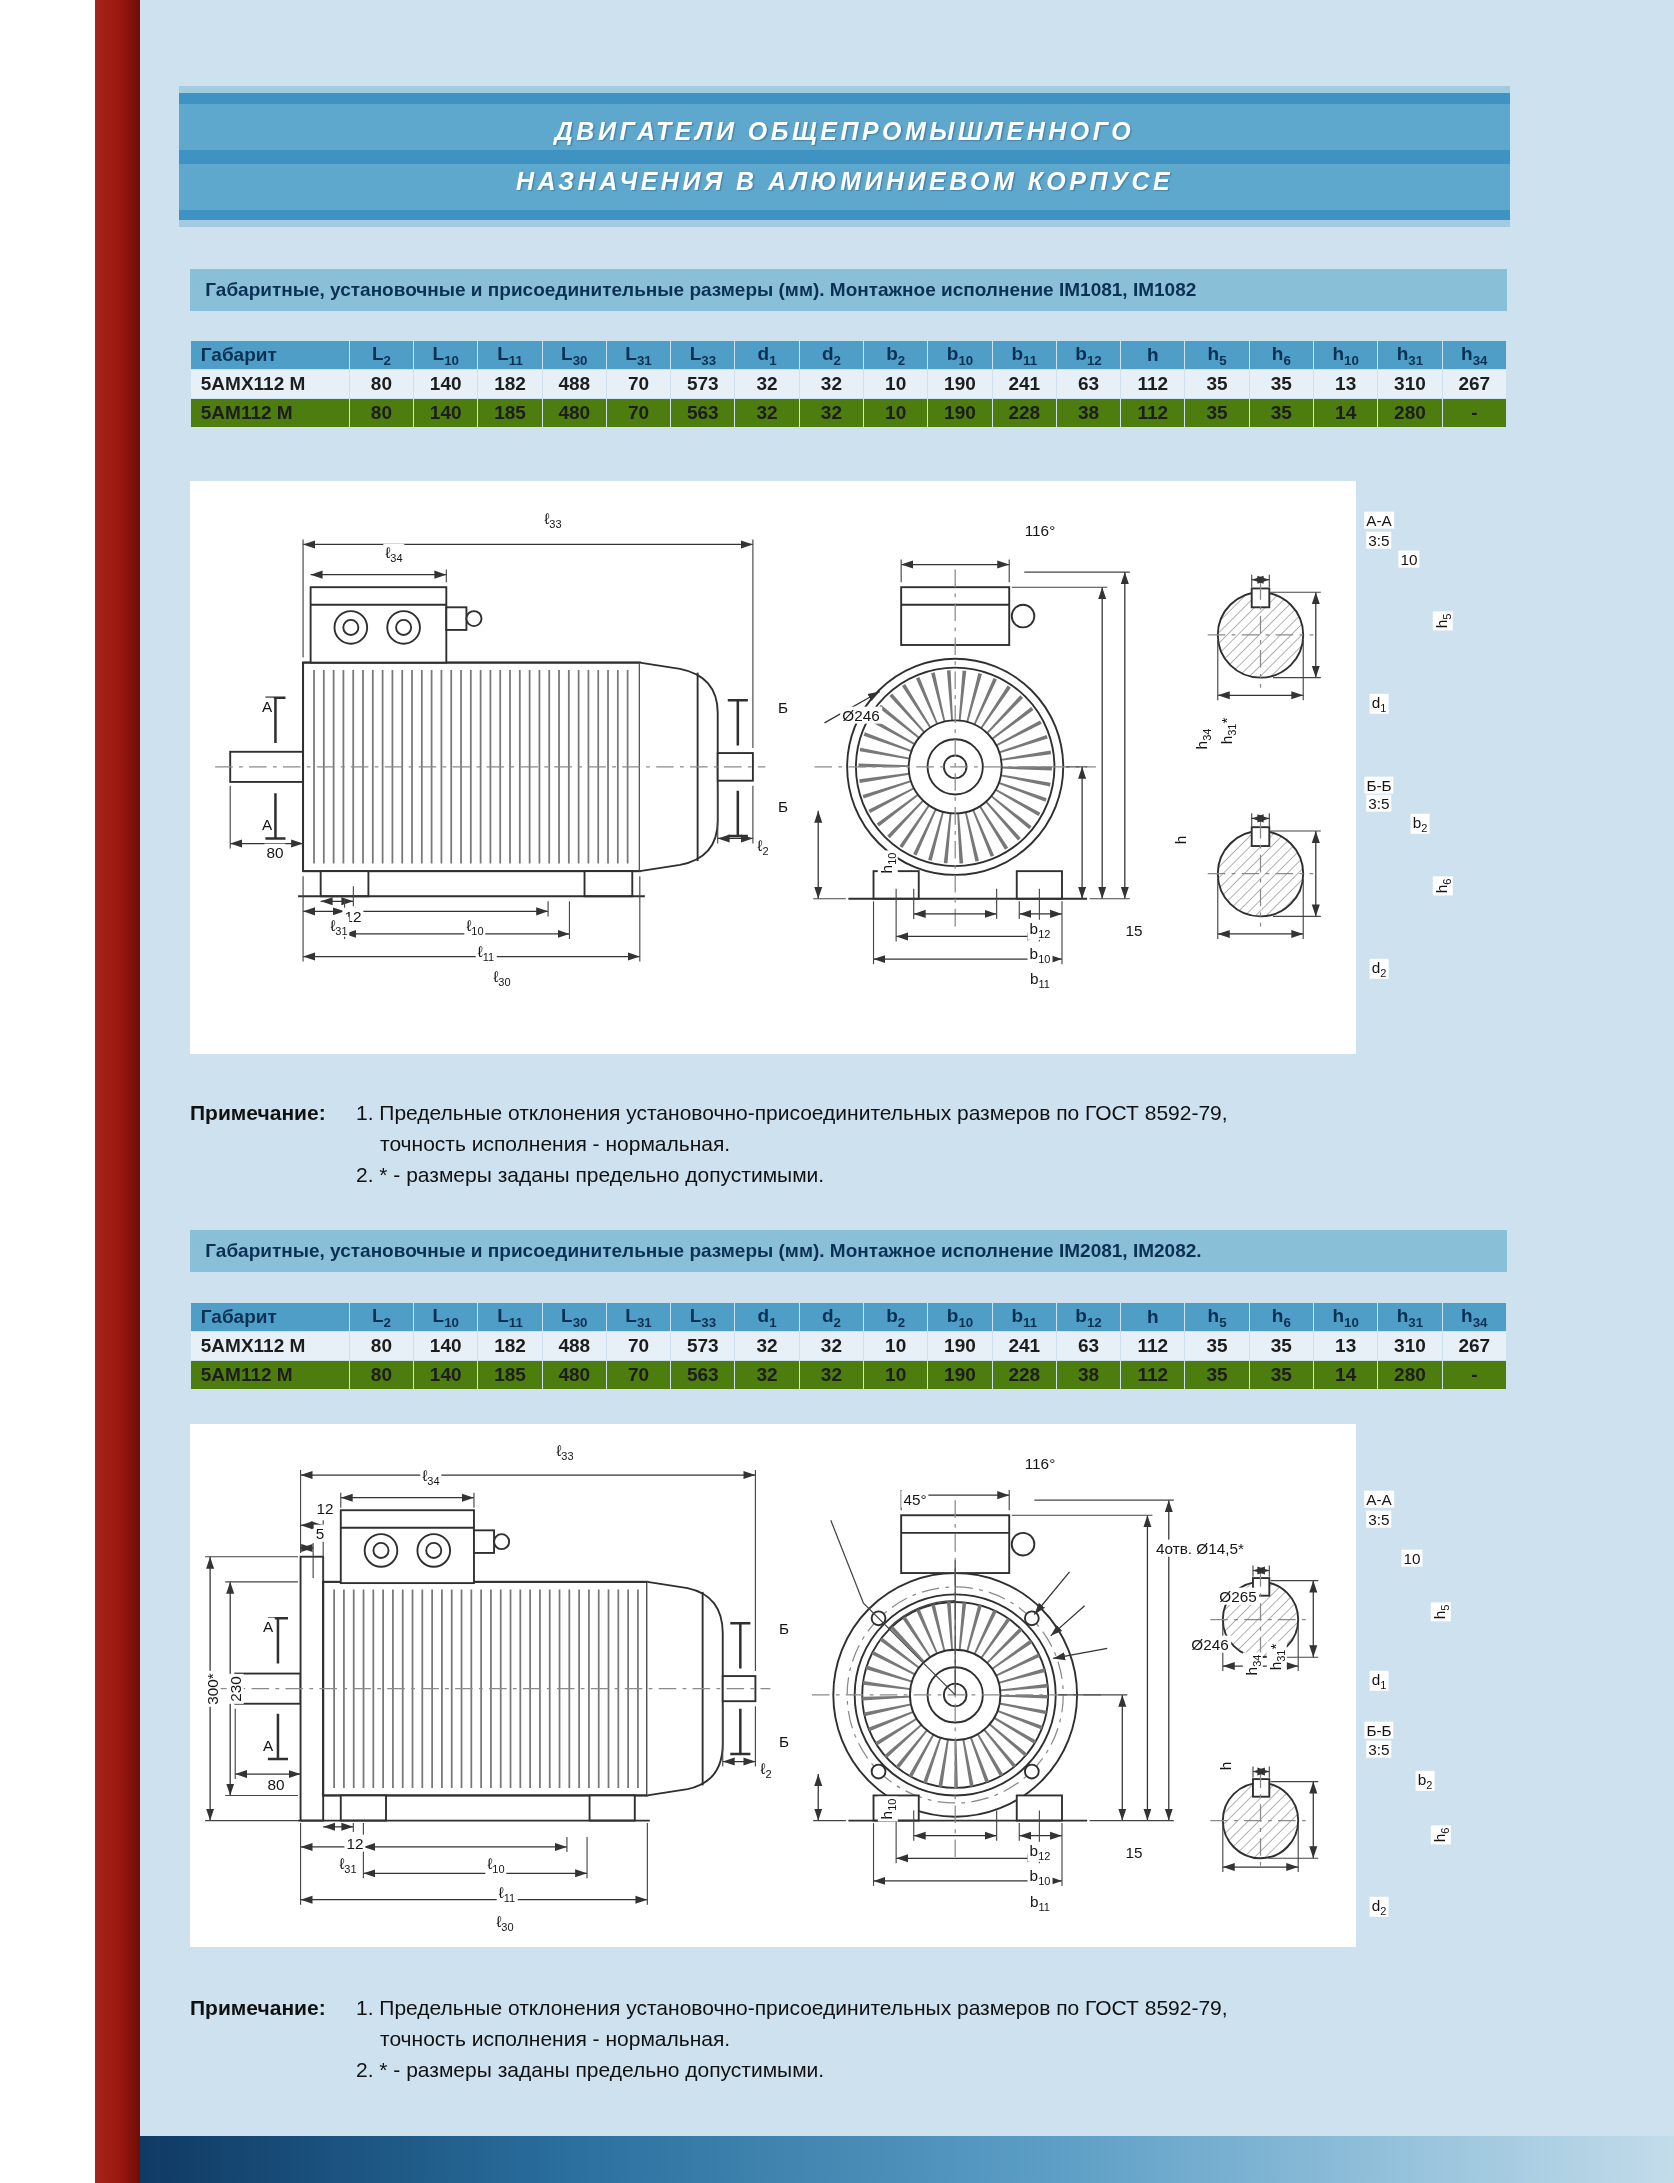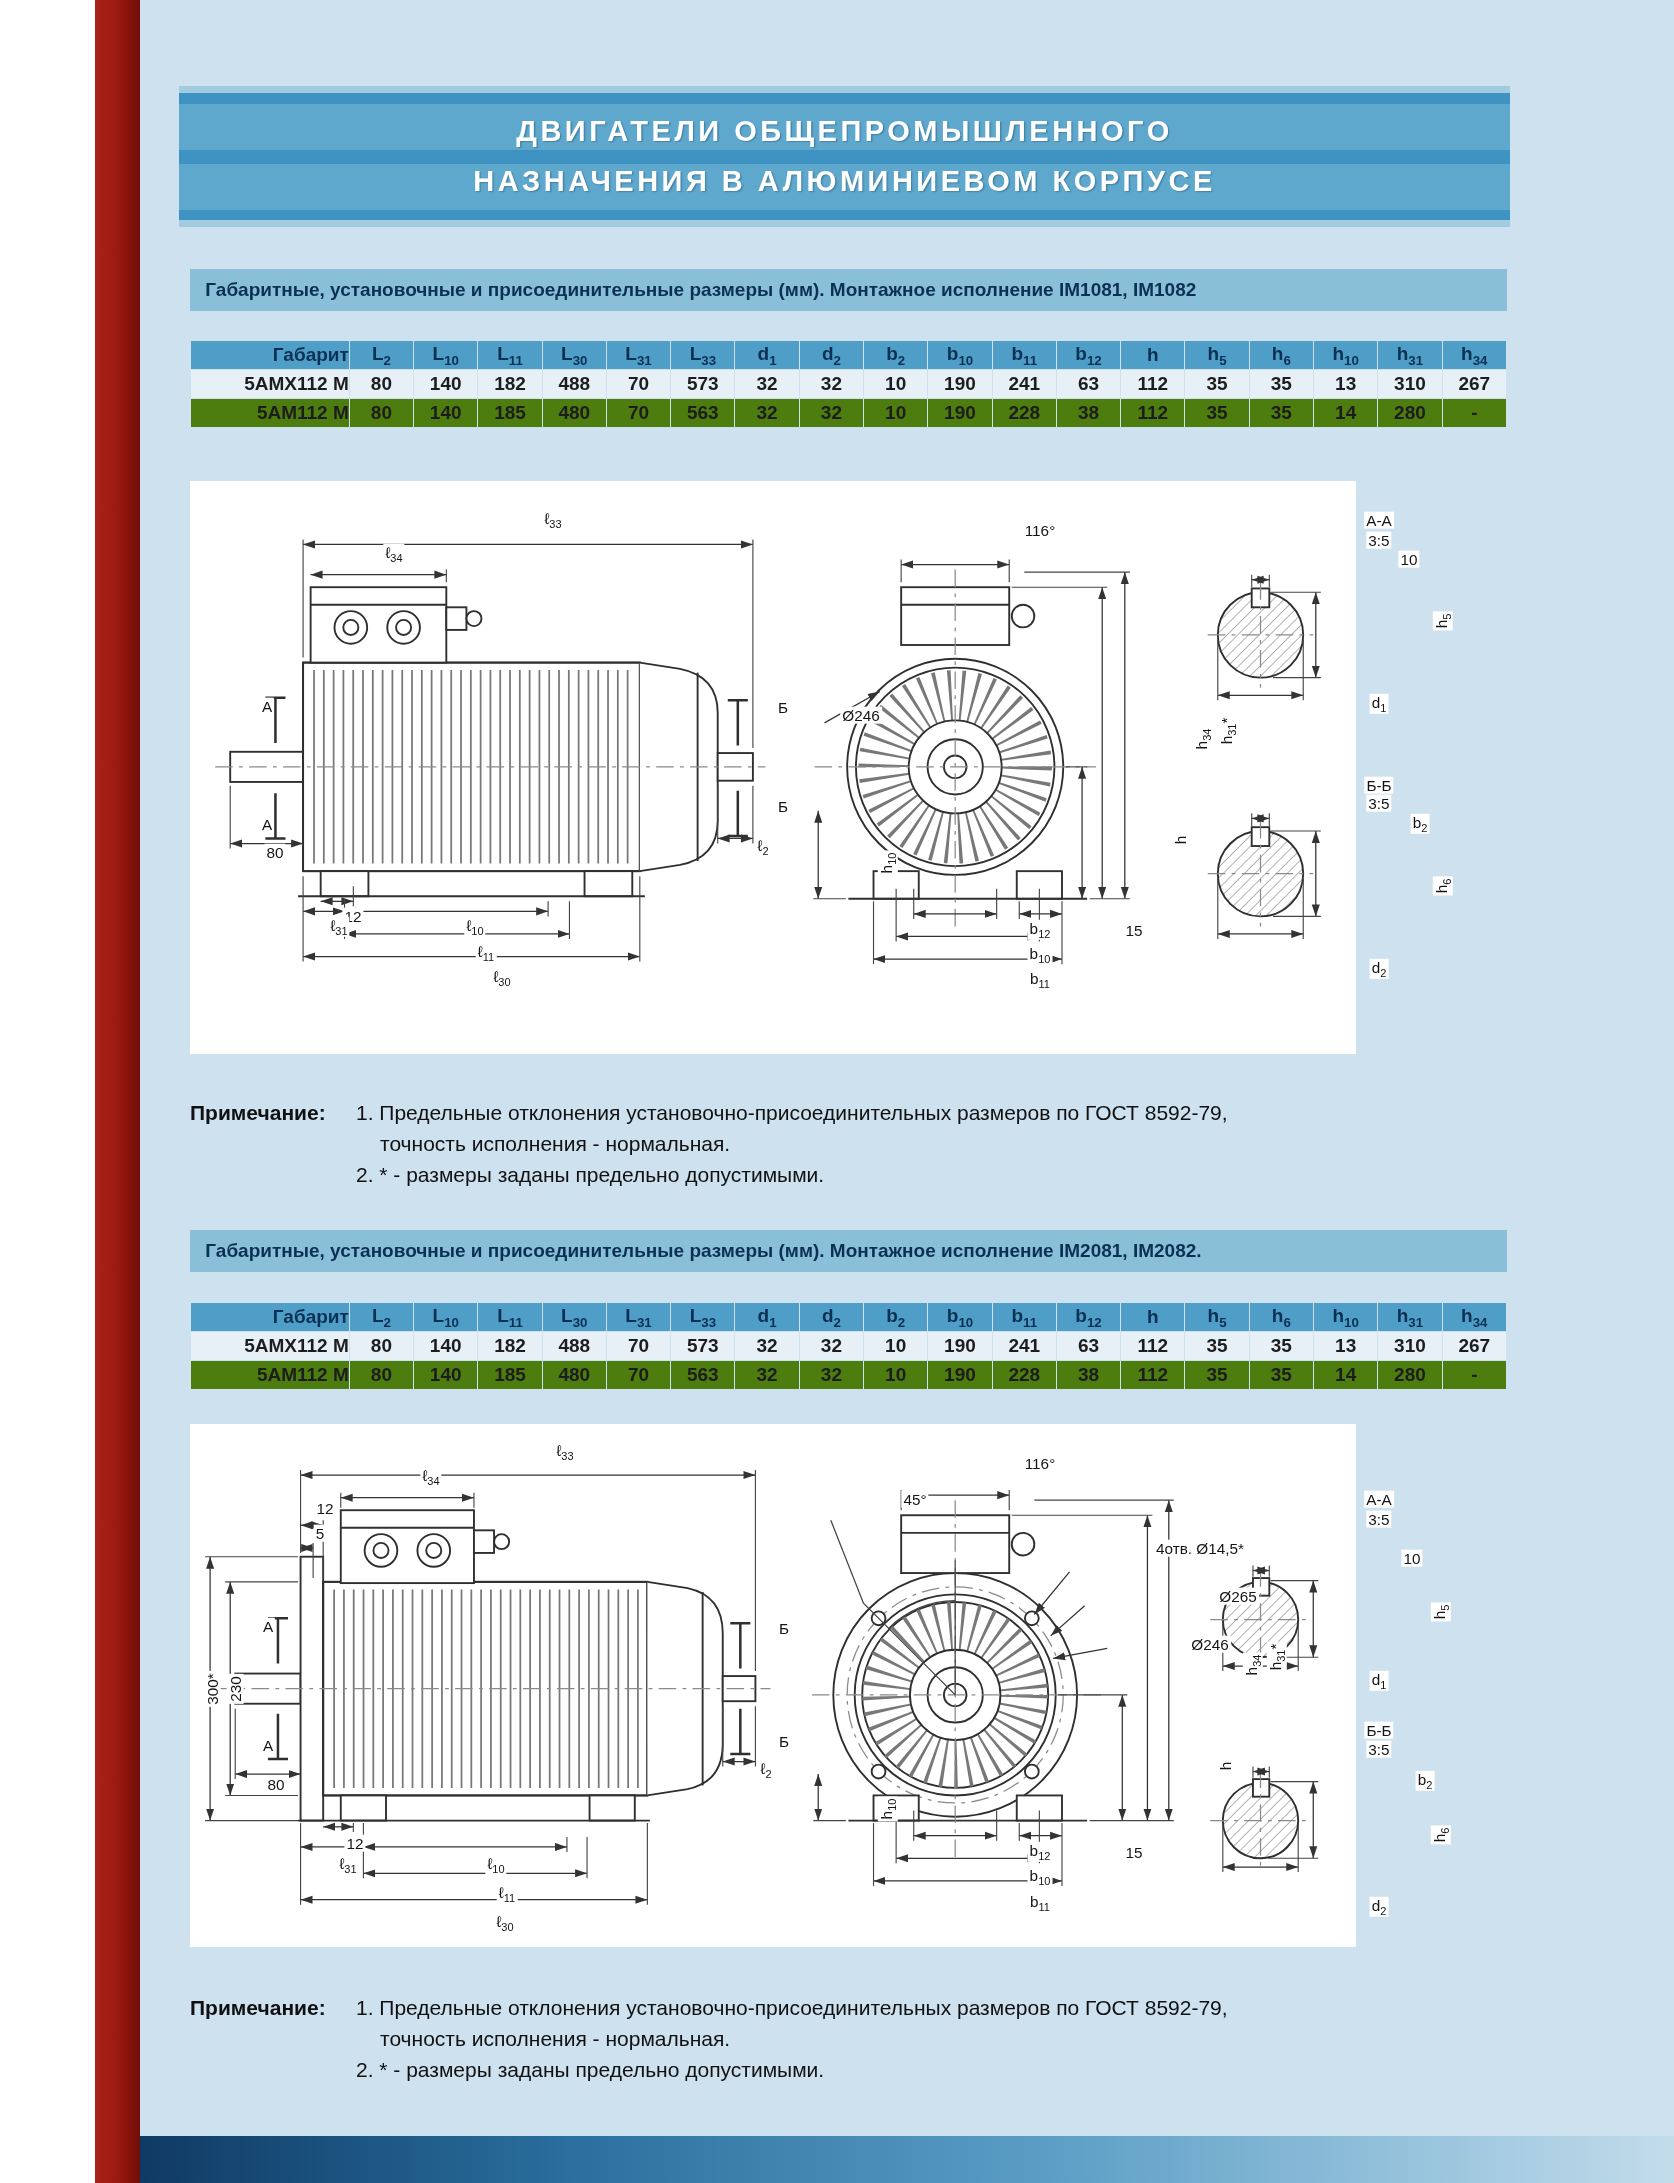--- a/index.html
+++ b/index.html
@@ -15,33 +15,33 @@
     display:flex;flex-direction:column;justify-content:center;align-items:center;gap:5.6px;
     background:linear-gradient(180deg,
       var(--title_stripe,#a3cbdf) 0 7px,
       var(--title_blue,#3e93c2) 7px 18px,
       var(--title_mid,#5fa8cd) 18px 64px,
       var(--title_blue,#3e93c2) 64px 78px,
       var(--title_mid,#5fa8cd) 78px 124px,
       var(--title_blue,#3e93c2) 124px 134px,
       var(--title_stripe,#a3cbdf) 134px 100%);
   }
-  .title-line{font-size:29px;font-weight:bold;color:#fff;letter-spacing:3.5px;
+  .title-line{font-size:25px;font-weight:bold;font-style:italic;color:#fff;letter-spacing:3.5px;
     line-height:45px;white-space:nowrap;text-shadow:1.4px 1.4px 1.4px rgba(16,56,88,.35)}
   .section-bar{position:absolute;left:190px;width:1317px;height:42px;box-sizing:border-box;
     background:var(--bar_blue,#8abfd8);color:var(--navy,#0c3054);
     font-size:19px;font-weight:bold;line-height:42px;padding-left:15.3px;white-space:nowrap}
   .dim-table{position:absolute;left:190px;width:1317px;border-collapse:collapse;table-layout:fixed}
   .dim-table th,.dim-table td{border:1.4px solid var(--page_bg,#cde1ee);font-size:19px;font-weight:bold;
     text-align:center;padding:0;height:28px;overflow:hidden}
   .dim-table th{background:var(--table_head,#4f9ec7);color:var(--navy,#0c3054)}
   .dim-table td{color:#1d1d1d}
   .dim-table tbody tr:nth-child(1){background:#e7f0f7}
   .dim-table tbody tr:nth-child(2){background:#4d7c0f}
-  .dim-table .c-first{width:148px;text-align:right;padding-left:9.8px}
+  .dim-table .c-first{width:148px;text-align:left;padding-left:9.8px}
   .dim-table sub{font-size:13.3px}
   .draw-box{position:absolute;left:190px;width:1166px;background:#fff}
   .draw-box svg{position:absolute;left:0;top:0;width:100%;height:100%}
   .labels{position:absolute;left:0;top:0;width:100%;height:100%}
   .dim-label{position:absolute;transform:translate(-50%,-50%);font-size:15.3px;line-height:1;
     color:#151515;background:#fff;padding:0.7px 2.1px;white-space:nowrap}
   .dim-label.rot{transform:translate(-50%,-50%) rotate(-90deg)}
   .dim-label.bold{font-weight:normal}
   .dim-label sub{font-size:11px}
   .note-block{position:absolute;left:190px;display:flex;font-size:21px;color:#111}

